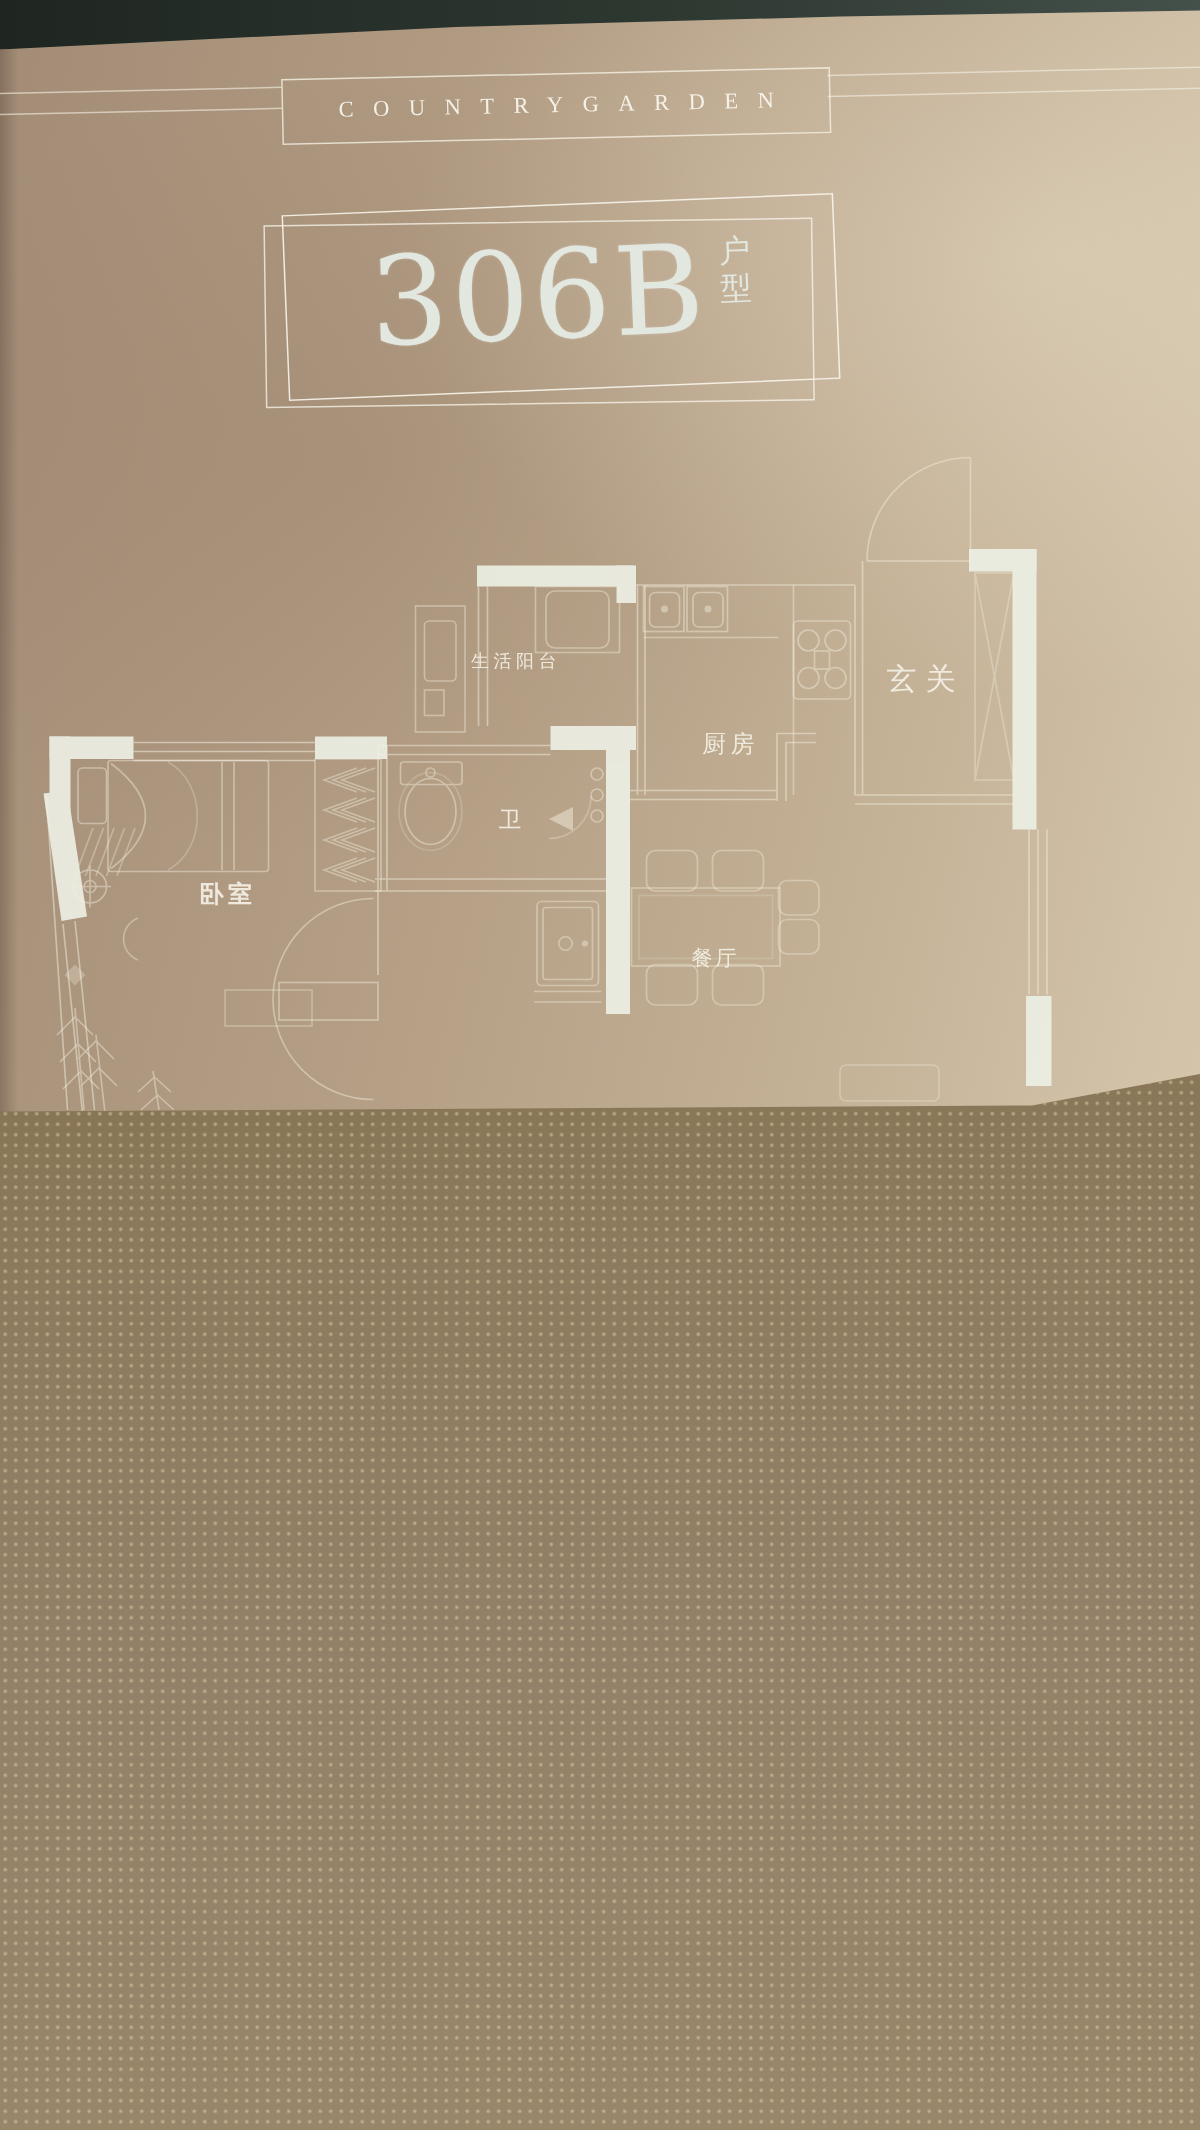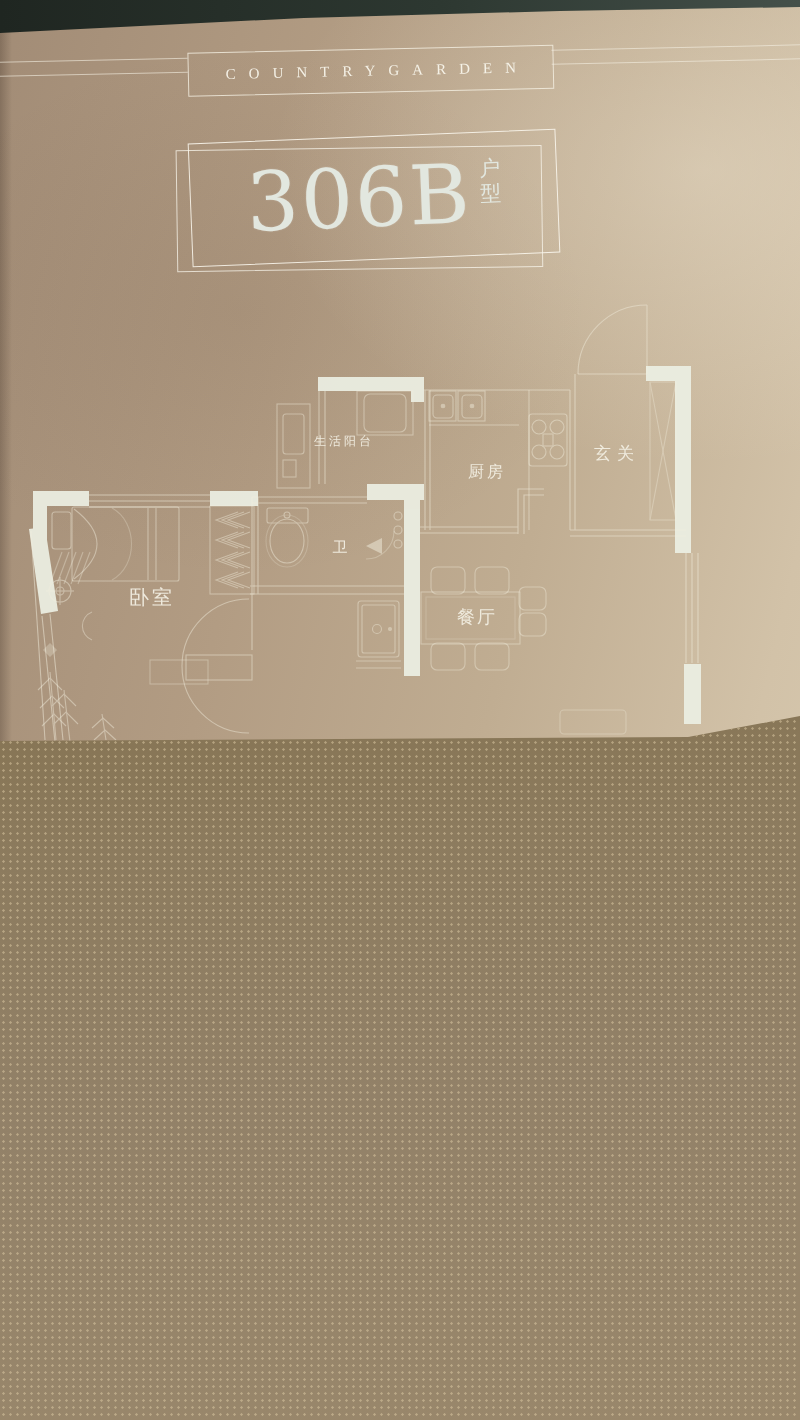--- a/index.html
+++ b/index.html
@@ -39,25 +39,25 @@
   .title-text{position:absolute;inset:0;display:flex;align-items:center;justify-content:center;}
   .unit-number{font-family:"DejaVu Serif","Liberation Serif",serif;font-size:82px;line-height:1;
     color:#e2e7df;letter-spacing:2px;text-shadow:0 0 2px rgba(255,255,255,.25);}
   .unit-suffix{display:flex;flex-direction:column;margin-left:9px;margin-top:-26px;
     font-size:21px;line-height:1.2;color:#e2e7df;}
 
   
   .room-label{position:absolute;transform:translate(-50%,-50%);color:rgba(243,240,228,.92);
     white-space:nowrap;font-family:"Liberation Sans",sans-serif;}
   .lbl-balcony{left:344px;top:441px;font-size:12px;letter-spacing:3px;}
-  .lbl-kitchen{left:487px;top:472px;font-size:16px;letter-spacing:3px;}
-  .lbl-entry{left:617px;top:453px;font-size:17px;letter-spacing:6px;}
+  .lbl-kitchen{left:487px;top:497px;font-size:16px;letter-spacing:3px;}
+  .lbl-entry{left:617px;top:453px;font-size:20px;letter-spacing:6px;}
   .lbl-bath{left:340px;top:547px;font-size:15px;}
-  .lbl-bedroom{left:152px;top:597px;font-size:20px;letter-spacing:3px;}
-  .lbl-dining{left:477px;top:617px;font-size:18px;letter-spacing:2px;text-align:right;}
+  .lbl-bedroom{left:152px;top:597px;font-size:16px;letter-spacing:3px;font-weight:bold;}
+  .lbl-dining{left:477px;top:639px;font-size:14px;letter-spacing:2px;text-align:right;}
 
   svg.plan{position:absolute;left:0;top:0;pointer-events:none;}
 
   
   .dark-overlay{position:absolute;left:0;top:690px;width:800px;height:730px;
     background-image:
       radial-gradient(rgba(224,205,166,.5) .9px, rgba(0,0,0,0) 1.5px),
       linear-gradient(176deg,#857352 0%,#8c7b5e 22%,#92816ustr 55%,#99876b 100%);
     background-image:
       radial-gradient(rgba(224,205,166,.5) .9px, rgba(0,0,0,0) 1.5px),

